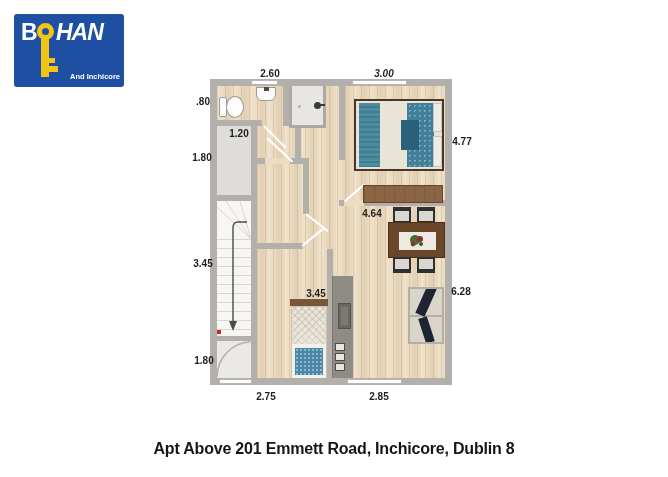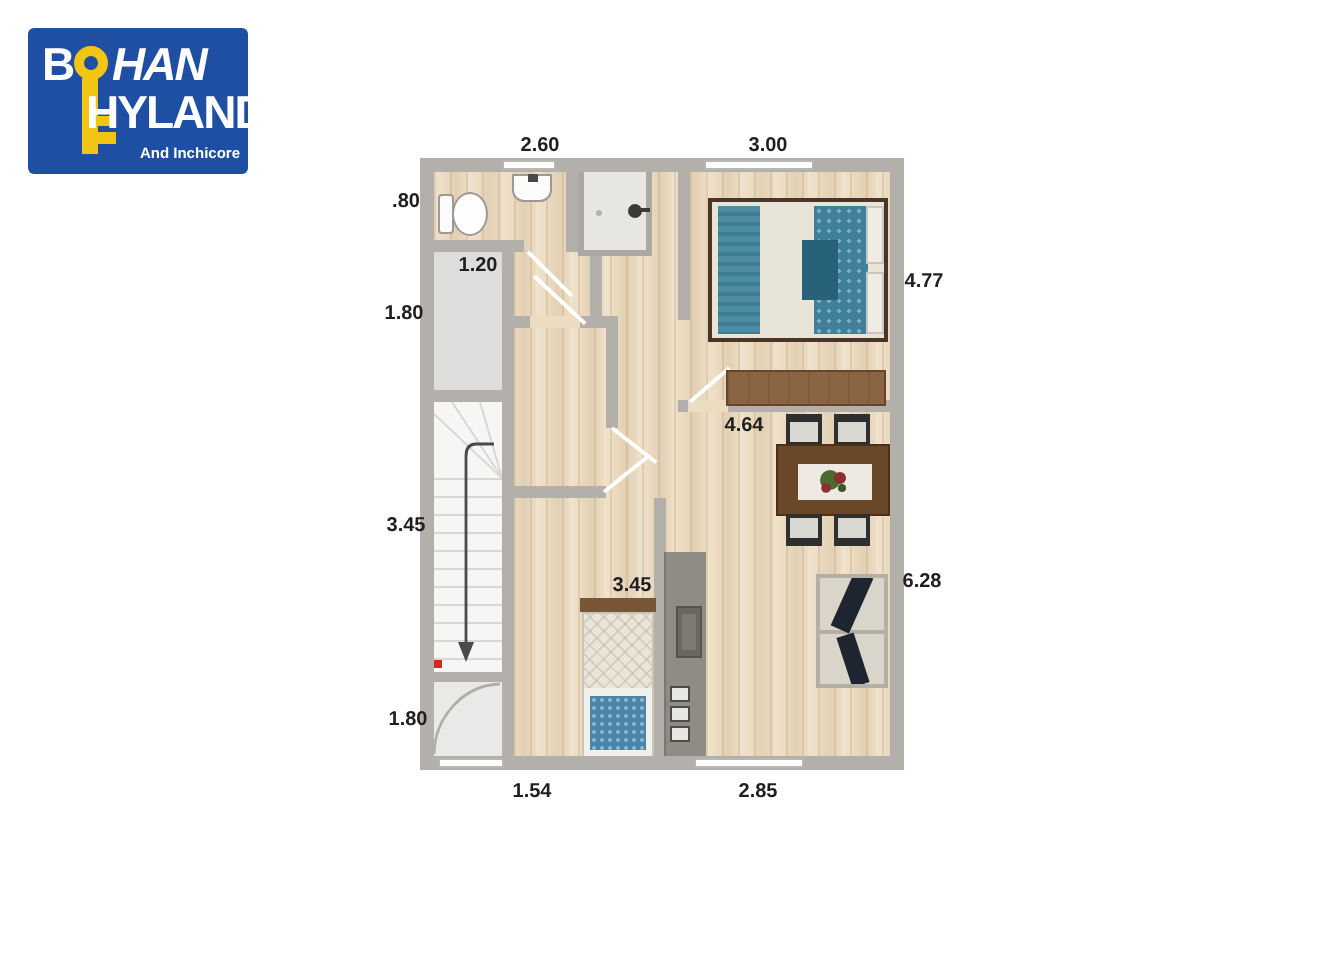--- a/index.html
+++ b/index.html
@@ -28,21 +28,20 @@
 
 <div id="canvas">
 
   <div id="logo">
     <div class="key-part" style="left:23px;top:9px;width:17px;height:17px;background:transparent;border:5px solid #f2c414;border-radius:50%;box-sizing:border-box;"></div>
     <div class="key-part" style="left:27px;top:25px;width:8px;height:38px;"></div>
     <div class="key-part" style="left:35px;top:44px;width:6px;height:5px;"></div>
     <div class="key-part" style="left:35px;top:52px;width:9px;height:6px;"></div>
     <div class="logo-word" style="left:7px;top:7px;">B</div>
     <div class="logo-word" style="left:42px;top:7px;font-style:italic;">HAN</div>
-    <div class="logo-word" style="left:29px;top:31px;">HYLAND</div>
     <div style="position:absolute;left:46px;top:58px;width:60px;text-align:right;color:#ffffff;font-size:7.5px;font-weight:700;">And Inchicore</div>
   </div>
 
   <div class="abs" style="left:0;top:0;width:668px;height:477px;">
 
     <div class="abs wood" style="left:217px;top:86px;width:228px;height:292px;"></div>
 
     <div class="abs" style="left:217px;top:126px;width:34px;height:69px;background:#dedddb;"></div>
     <div class="abs" style="left:217px;top:201px;width:34px;height:135px;background:#f7f6f4;"></div>
     <div class="abs" style="left:217px;top:341px;width:34px;height:37px;background:#eae9e7;"></div>
@@ -143,28 +142,29 @@
     </div>
 
     <div class="abs" style="left:290px;top:299px;width:38px;height:81px;">
       <div class="abs" style="left:0;top:0;width:38px;height:7px;background:#7a5639;"></div>
       <div class="abs" style="left:1px;top:7px;width:36px;height:72px;background:#eae5d8;background-image:repeating-linear-gradient(45deg,rgba(180,170,150,0.35) 0 1px,transparent 1px 5px),repeating-linear-gradient(-45deg,rgba(180,170,150,0.35) 0 1px,transparent 1px 5px);border:1px solid #c9c4b6;box-sizing:border-box;"></div>
       <div class="abs" style="left:2px;top:45px;width:34px;height:34px;background:#f2f0ea;"></div>
       <div class="abs" style="left:5px;top:49px;width:28px;height:27px;background:#4a86a8;background-image:radial-gradient(rgba(255,255,255,0.4) 1px, transparent 1px);background-size:4px 4px;"></div>
     </div>
 
     <div class="dim" style="left:270px;top:73px;">2.60</div>
-    <div class="dim" style="left:384px;top:73px;">3.00</div>
+    <div class="dim" style="left:384px;top:73px;font-style:italic;">3.00</div>
     <div class="dim" style="left:203px;top:101px;">.80</div>
     <div class="dim" style="left:239px;top:133px;">1.20</div>
     <div class="dim" style="left:202px;top:157px;">1.80</div>
     <div class="dim" style="left:462px;top:141px;">4.77</div>
     <div class="dim" style="left:372px;top:213px;">4.64</div>
     <div class="dim" style="left:203px;top:263px;">3.45</div>
     <div class="dim" style="left:316px;top:293px;">3.45</div>
     <div class="dim" style="left:461px;top:291px;">6.28</div>
     <div class="dim" style="left:204px;top:360px;">1.80</div>
-    <div class="dim" style="left:266px;top:396px;">1.54</div>
+    <div class="dim" style="left:266px;top:396px;">2.75</div>
     <div class="dim" style="left:379px;top:396px;">2.85</div>
   </div>
 
+  <div id="caption">Apt Above 201 Emmett Road, Inchicore, Dublin 8</div>
 
 </div>
 
 </body></html>

